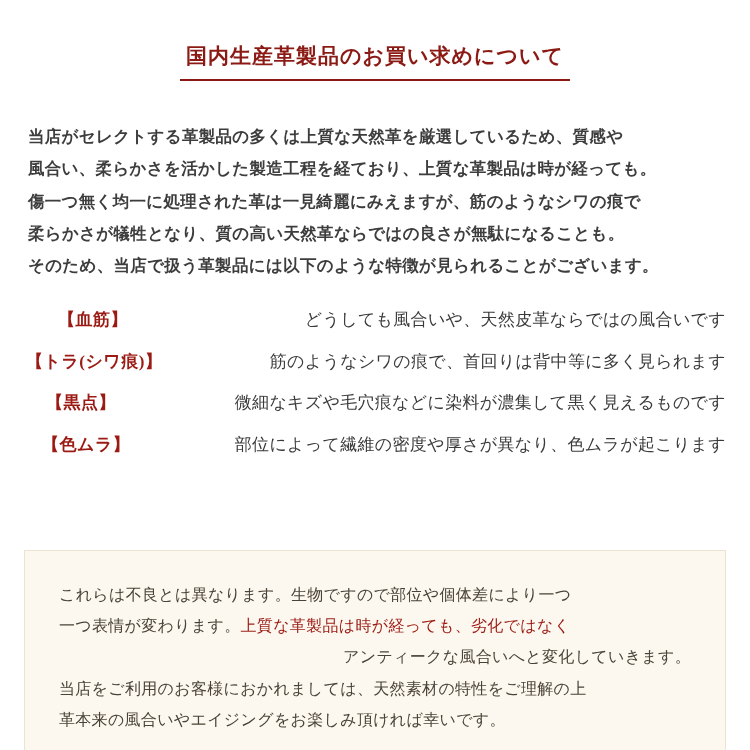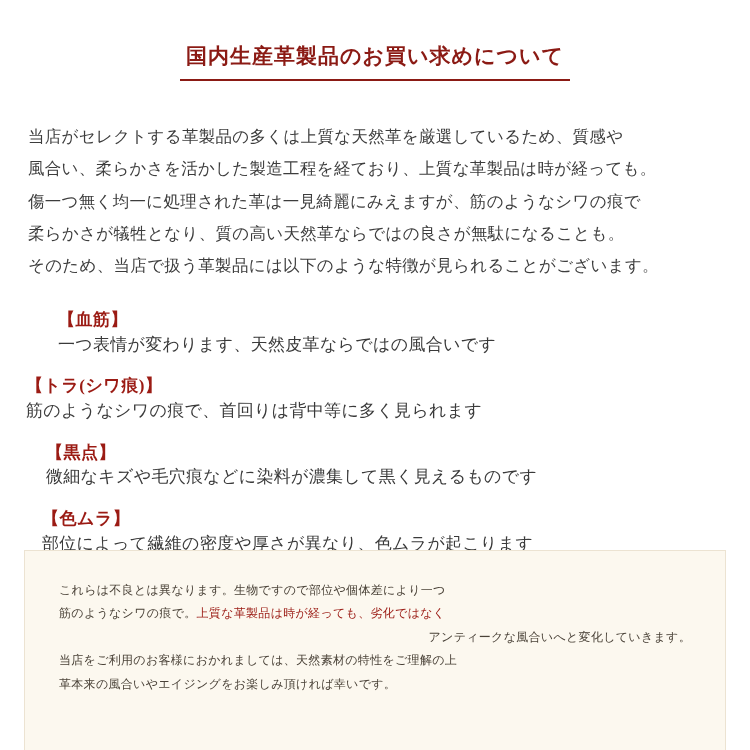--- a/index.html
+++ b/index.html
@@ -40,40 +40,40 @@
     white-space: nowrap;
   }
 
   
   .intro {
     margin: 26px 28px 0 28px;
     font-size: 16.5px;
     line-height: 1.95;
     color: #3d3d3d;
     letter-spacing: 0.3px;
+    font-weight: bold;
   }
   .intro p {
     margin: 0;
     white-space: nowrap;
   }
 
   
   .features {
     margin: 26px 24px 0 24px;
     font-size: 17px;
     line-height: 1.45;
     color: #333333;
   }
   .feature-row {
     display: flex;
     align-items: baseline;
-    justify-content: flex-start;
+    justify-content: space-between;
     margin-bottom: 17px;
     white-space: nowrap;
-    flex-direction: column;
   }
   .feature-row.indent-1 { padding-left: 34px; }
   .feature-row.indent-2 { padding-left: 2px; }
   .feature-row.indent-3 { padding-left: 22px; }
   .feature-row.indent-4 { padding-left: 18px; }
 
   .tag {
     color: #9b1b14;
     font-weight: bold;
     letter-spacing: 0.5px;
@@ -91,21 +91,21 @@
     right: 24px;
     top: 520px;
     background: #fcf8ef;
     border: 1px solid #ece3d2;
     box-sizing: border-box;
     padding: 28px 34px 26px 34px;
     height: 208px;
   }
   .note-box p {
     margin: 0;
-    font-size: 12px;
+    font-size: 16px;
     line-height: 1.95;
     color: #4a4238;
     letter-spacing: 0.3px;
     white-space: nowrap;
   }
   .hl {
     color: #9b1b14;
     text-align: right;
   }
 </style>
@@ -123,21 +123,21 @@
     <p>風合い、柔らかさを活かした製造工程を経ており、上質な革製品は時が経っても。</p>
     <p>傷一つ無く均一に処理された革は一見綺麗にみえますが、筋のようなシワの痕で</p>
     <p>柔らかさが犠牲となり、質の高い天然革ならではの良さが無駄になることも。</p>
     <p>そのため、当店で扱う革製品には以下のような特徴が見られることがございます。</p>
   </div>
 
   <div class="features">
 
     <div class="feature-row indent-1">
       <span class="tag">【血筋】</span>
-      <span class="feature-text">一つ表情が変わります、天然皮革ならではの風合いです</span>
+      <span class="feature-text">どうしても風合いや、天然皮革ならではの風合いです</span>
     </div>
 
     <div class="feature-row indent-2">
       <span class="tag">【トラ(シワ痕)】</span>
       <span class="feature-text">筋のようなシワの痕で、首回りは背中等に多く見られます</span>
     </div>
 
     <div class="feature-row indent-3">
       <span class="tag">【黒点】</span>
       <span class="feature-text">微細なキズや毛穴痕などに染料が濃集して黒く見えるものです</span>
@@ -146,20 +146,20 @@
     <div class="feature-row indent-4">
       <span class="tag">【色ムラ】</span>
       <span class="feature-text">部位によって繊維の密度や厚さが異なり、色ムラが起こります</span>
     </div>
 
   </div>
 
   <div class="note-box">
     <p>これらは不良とは異なります。生物ですので部位や個体差により一つ</p>
     <p>
-      <span>筋のようなシワの痕で。</span><span class="hl">上質な革製品は時が経っても、劣化ではなく</span>
+      <span>一つ表情が変わります。</span><span class="hl">上質な革製品は時が経っても、劣化ではなく</span>
     </p>
     <p class="hl">アンティークな風合いへと変化していきます。</p>
     <p>当店をご利用のお客様におかれましては、天然素材の特性をご理解の上</p>
     <p>革本来の風合いやエイジングをお楽しみ頂ければ幸いです。</p>
   </div>
 
 </div>
 
 </body></html>

